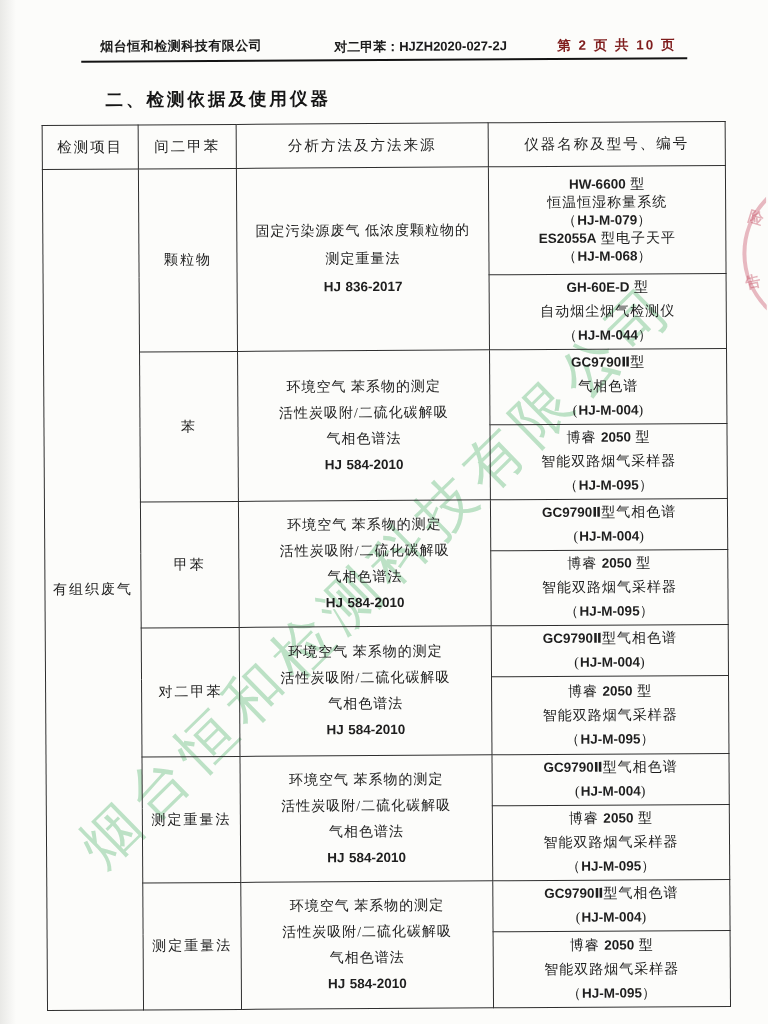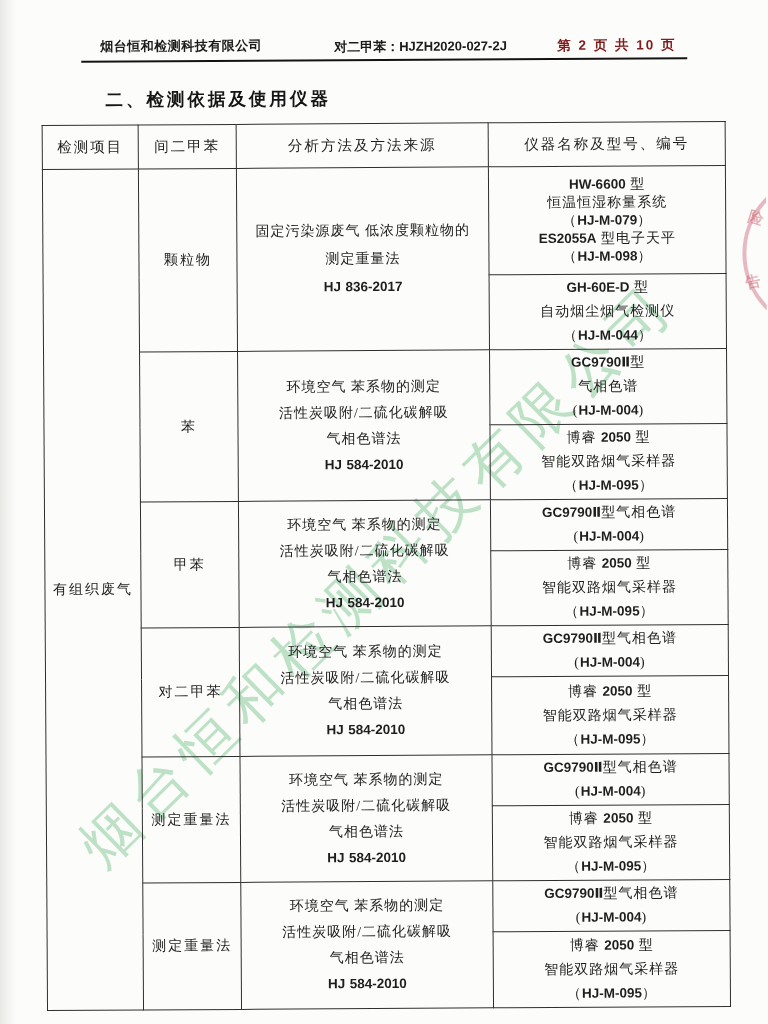--- a/index.html
+++ b/index.html
@@ -128,21 +128,21 @@
             <th>间二甲苯</th>
             <th>分析方法及方法来源</th>
             <th>仪器名称及型号、编号</th>
           </tr>
         </thead>
       <tbody>
           <tr style="height: 108px;">
             <td class="cat" rowspan="12">有组织废气</td>
             <td class="item" rowspan="2">颗粒物</td>
             <td class="method loose" rowspan="2">固定污染源废气 低浓度颗粒物的<br>测定重量法<br><span class="lat">HJ</span> <span class="lat">836-2017</span></td>
-            <td class="inst tight"><span class="lat">HW-6600</span> 型<br>恒温恒湿称量系统<br>（<span class="lat">HJ-M-079</span>）<br><span class="lat">ES2055A</span> 型电子天平<br>（<span class="lat">HJ-M-098</span>）</td>
+            <td class="inst tight"><span class="lat">HW-6600</span> 型<br>恒温恒湿称量系统<br>（<span class="lat">HJ-M-079</span>）<br><span class="lat">ES2055A</span> 型电子天平<br>（<span class="lat">HJ-M-068</span>）</td>
           </tr>
           <tr style="height: 72px;">
             <td class="inst"><span class="lat">GH-60E-D</span> 型<br>自动烟尘烟气检测仪<br>（<span class="lat">HJ-M-044</span>）</td>
           </tr>
           <tr style="height: 75px;">
             <td class="item" rowspan="2">苯</td>
             <td class="method" rowspan="2">环境空气 苯系物的测定<br>活性炭吸附/二硫化碳解吸<br>气相色谱法<br><span class="lat">HJ</span> <span class="lat">584-2010</span></td>
             <td class="inst"><span class="lat">GC9790</span><span class="lat">Ⅱ</span>型<br>气相色谱<br>(<span class="lat">HJ-M-004</span>)</td>
           </tr>
           <tr style="height: 73px;">

